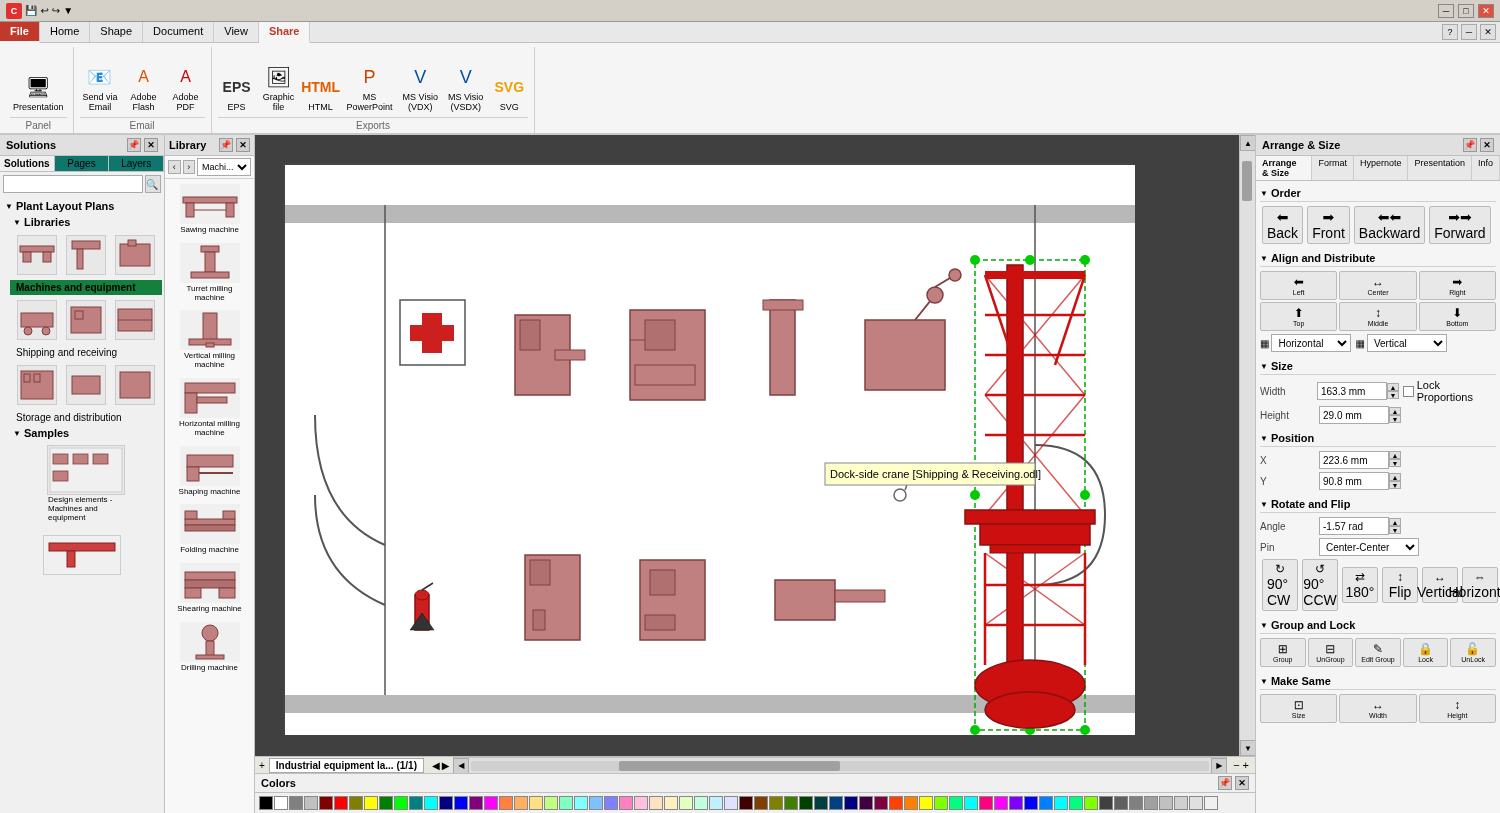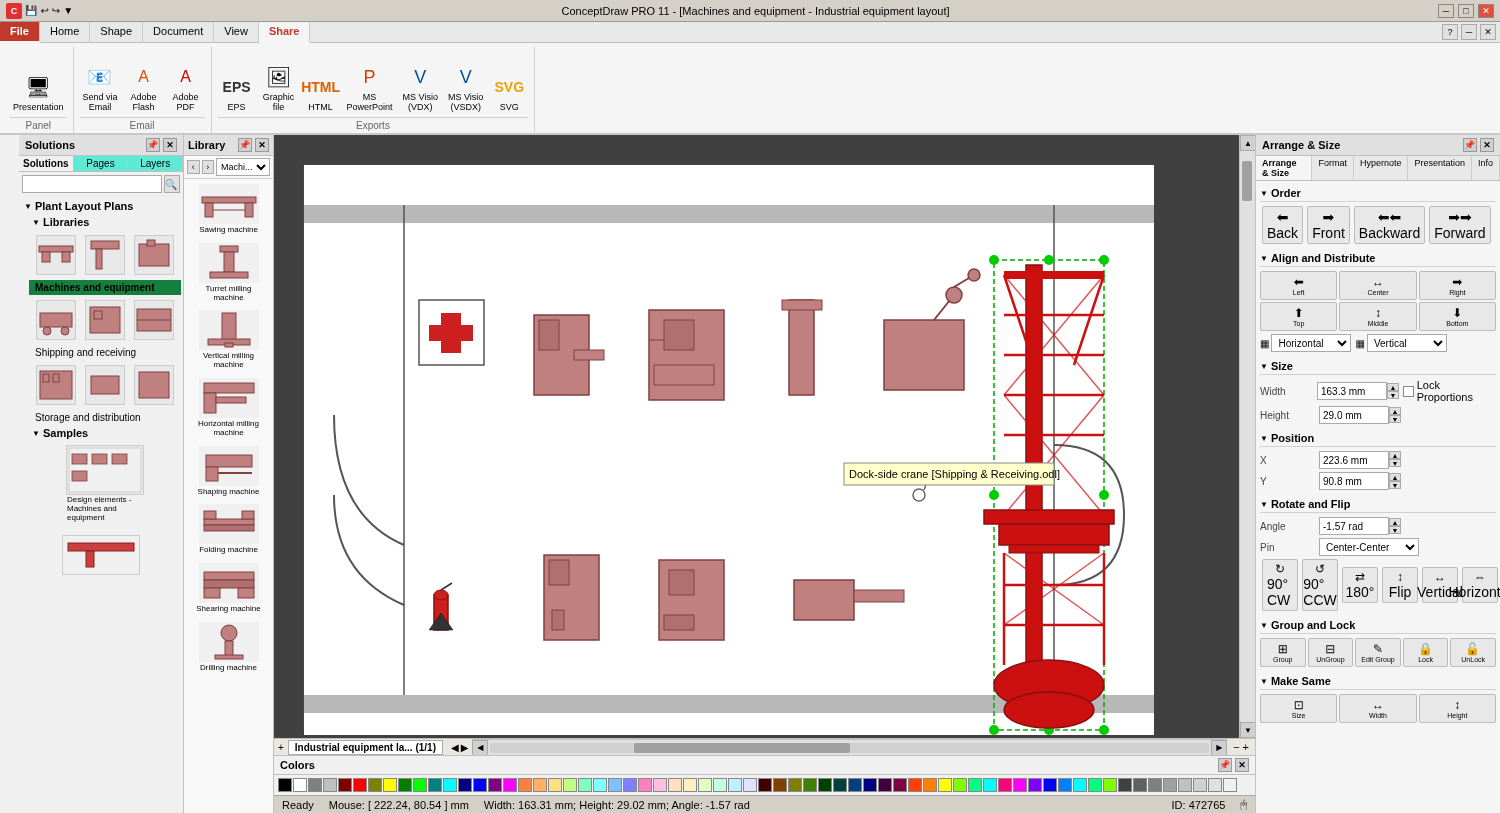--- a/index.html
+++ b/index.html
@@ -18,29 +18,29 @@
     .ribbon-tab.active { background: #f5f5f5; color: #c0392b; font-weight: bold; border-bottom: 2px solid #f5f5f5; margin-bottom: -1px; }
     .ribbon-content { display: flex; align-items: flex-end; padding: 2px 4px 0; min-height: 90px; }
     .ribbon-group { display: flex; flex-direction: column; align-items: center; border-right: 1px solid #d0d0d0; padding: 2px 6px; min-height: 86px; }
     .ribbon-group-items { display: flex; gap: 4px; align-items: flex-end; flex: 1; }
     .ribbon-group-label { font-size: 10px; color: #666; margin-top: 2px; border-top: 1px solid #d0d0d0; width: 100%; text-align: center; padding-top: 2px; }
     .ribbon-btn { display: flex; flex-direction: column; align-items: center; cursor: pointer; padding: 2px 3px; min-width: 36px; }
     .ribbon-btn .icon { width: 32px; height: 32px; display: flex; align-items: center; justify-content: center; font-size: 20px; }
     .ribbon-btn .label { font-size: 9px; text-align: center; line-height: 1.1; }
 
     
-    .main { display: flex; flex: 1; overflow: hidden; padding-left: 19px; }
+    .main { display: flex; flex: 1; overflow: hidden; }
 
     
     .solutions-panel { width: 165px; display: flex; flex-direction: column; background: #f0f0f0; border-right: 1px solid #c0c0c0; }
     .panel-header { background: #e0e0e0; padding: 3px 6px; display: flex; align-items: center; justify-content: space-between; border-bottom: 1px solid #c0c0c0; font-size: 11px; font-weight: bold; }
     .panel-header-controls { display: flex; gap: 3px; }
     .panel-ctrl-btn { width: 14px; height: 14px; font-size: 9px; cursor: pointer; display: flex; align-items: center; justify-content: center; background: #d0d0d0; border: 1px solid #999; }
     .solutions-tabs { display: flex; border-bottom: 1px solid #c0c0c0; }
-    .solutions-tab { flex: 1; padding: 2px 4px; text-align: center; font-size: 10px; cursor: pointer; border-right: 1px solid #c0c0c0; background: #5eead4; }
+    .solutions-tab { flex: 1; padding: 2px 4px; text-align: center; font-size: 10px; cursor: pointer; border-right: 1px solid #c0c0c0; background: #0f766e; }
     .solutions-tab.active { background: #f0f0f0; font-weight: bold; }
     .search-bar { padding: 3px; display: flex; align-items: center; gap: 2px; }
     .search-input { flex: 1; height: 18px; border: 1px solid #aaa; padding: 1px 3px; font-size: 10px; }
     .search-btn { width: 18px; height: 18px; background: #e0e0e0; border: 1px solid #aaa; cursor: pointer; display: flex; align-items: center; justify-content: center; font-size: 10px; }
     .solutions-tree { flex: 1; overflow-y: auto; padding: 2px; }
     .tree-section { margin-bottom: 3px; }
     .tree-section-header { display: flex; align-items: center; gap: 3px; padding: 2px 3px; font-weight: bold; font-size: 10px; cursor: pointer; }
     .tree-section-header .arrow { font-size: 8px; }
     .tree-subsection { margin-left: 8px; }
     .tree-item { padding: 2px 6px; font-size: 10px; cursor: pointer; }
@@ -118,21 +118,20 @@
 <body>
 
 <div class="title-bar">
   <div style="display:flex;gap:3px;align-items:center;">
     <div style="width:16px;height:16px;background:#e03030;border-radius:2px;display:flex;align-items:center;justify-content:center;font-size:9px;color:white;font-weight:bold;">C</div>
     <span style="font-size:10px;cursor:pointer;">💾</span>
     <span style="font-size:10px;cursor:pointer;">↩</span>
     <span style="font-size:10px;cursor:pointer;">↪</span>
     <span style="font-size:10px;cursor:pointer;">▼</span>
   </div>
-  <span class="title-bar-title">ConceptDraw PRO 11 - [Machines and equipment - Industrial equipment layout]</span>
   <div class="title-bar-controls">
     <div class="title-bar-btn">─</div>
     <div class="title-bar-btn">□</div>
     <div class="title-bar-btn" style="background:#e05040;color:white;">✕</div>
   </div>
 </div>
 
 <div class="ribbon">
   <div class="ribbon-tabs">
     <div class="ribbon-tab active" style="background:#c0392b;color:white;">File</div>
@@ -696,28 +695,20 @@
           <div class="color-swatch" style="background: rgb(96, 96, 96);"></div>
           <div class="color-swatch" style="background: rgb(128, 128, 128);"></div>
           <div class="color-swatch" style="background: rgb(160, 160, 160);"></div>
           <div class="color-swatch" style="background: rgb(192, 192, 192);"></div>
           <div class="color-swatch" style="background: rgb(208, 208, 208);"></div>
           <div class="color-swatch" style="background: rgb(224, 224, 224);"></div>
           <div class="color-swatch" style="background: rgb(240, 240, 240);"></div>
         </div>
     </div>
 
-    <div class="canvas-status-bar">
-      <span>Ready</span>
-      <span>Mouse: [ 222.24, 80.54 ] mm</span>
-      <span>Width: 163.31 mm; Height: 29.02 mm; Angle: -1.57 rad</span>
-      <span style="flex:1;"></span>
-      <span>ID: 472765</span>
-      <span>🖱</span>
-    </div>
   </div>
 
   <div class="arrange-panel">
     <div class="arrange-header">
       <span>Arrange &amp; Size</span>
       <div class="panel-header-controls">
         <div class="panel-ctrl-btn">📌</div>
         <div class="panel-ctrl-btn">✕</div>
       </div>
     </div>

